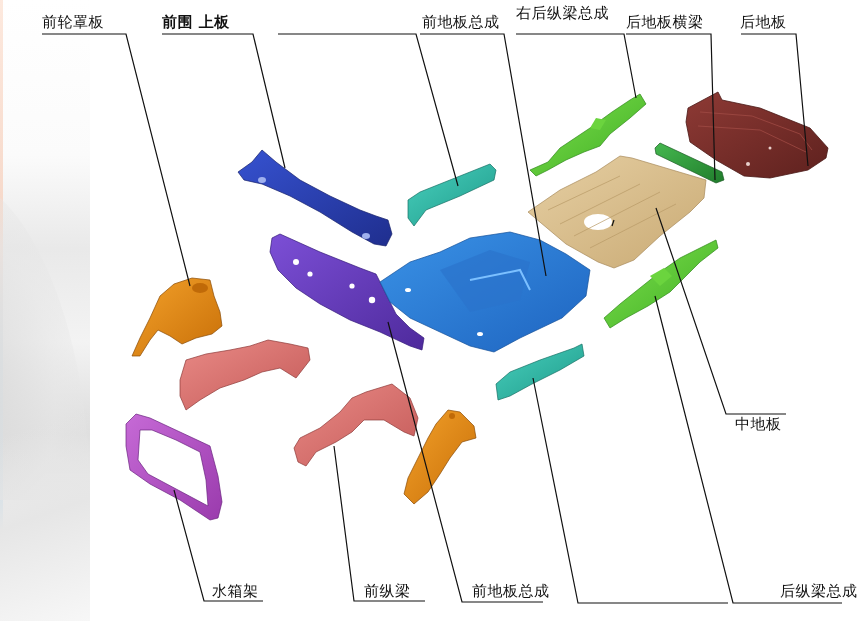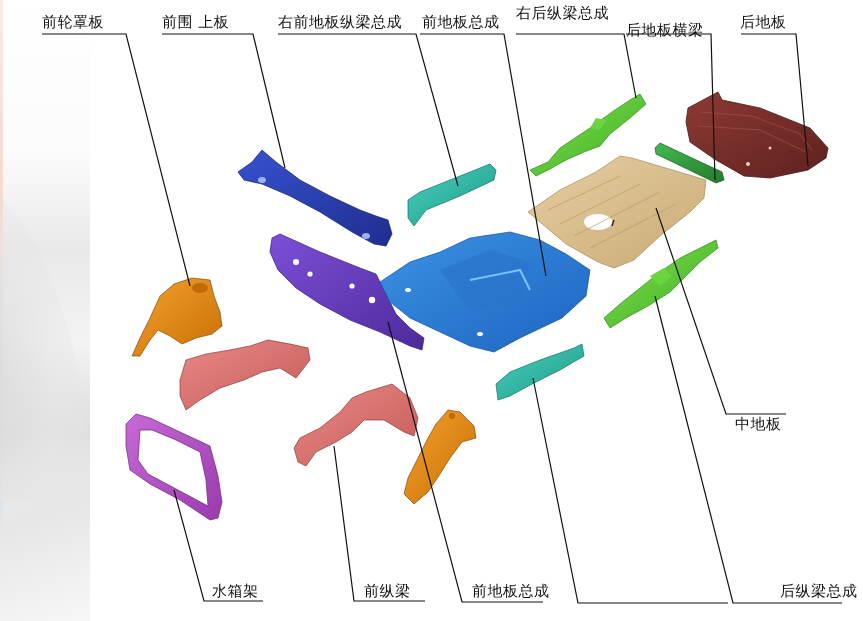--- a/index.html
+++ b/index.html
@@ -166,25 +166,24 @@
       <polyline points="614,220 612,226"></polyline>
       <polyline points="655,296 733,603 842,603"></polyline>
       <polyline points="533,378 578,603 728,603"></polyline>
       <polyline points="388,322 462,602 543,602"></polyline>
       <polyline points="334,446 354,601 425,601"></polyline>
       <polyline points="174,490 204,601 263,601"></polyline>
     </g>
   </svg>
 
   <div class="label" style="left:42px; top:13px;">前轮罩板</div>
-  <div class="label" style="left:162px; top:13px;">前围 上板</div>
-  <div class="label" style="left:278px; top:13px;">右前地板纵梁总成</div>
+  <div class="label" style="left:162px; top:13px;font-weight:bold;">前围 上板</div>
   <div class="label" style="left:422px; top:13px;">前地板总成</div>
   <div class="label" style="left:516px; top:4px;text-align:right;">右后纵梁总成</div>
-  <div class="label" style="left:626px; top:13px;margin-top:8px;">后地板横梁</div>
+  <div class="label" style="left:626px; top:13px;">后地板横梁</div>
   <div class="label" style="left:740px; top:13px;text-align:center;">后地板</div>
 
   <div class="label" style="left:735px; top:415px;">中地板</div>
 
   <div class="label" style="left:212px; top:582px;">水箱架</div>
   <div class="label" style="left:364px; top:582px;">前纵梁</div>
   <div class="label" style="left:472px; top:582px;">前地板总成</div>
   <div class="label" style="left:748px; top:582px;margin-left:32px;">后纵梁总成</div>
 </div>
 

